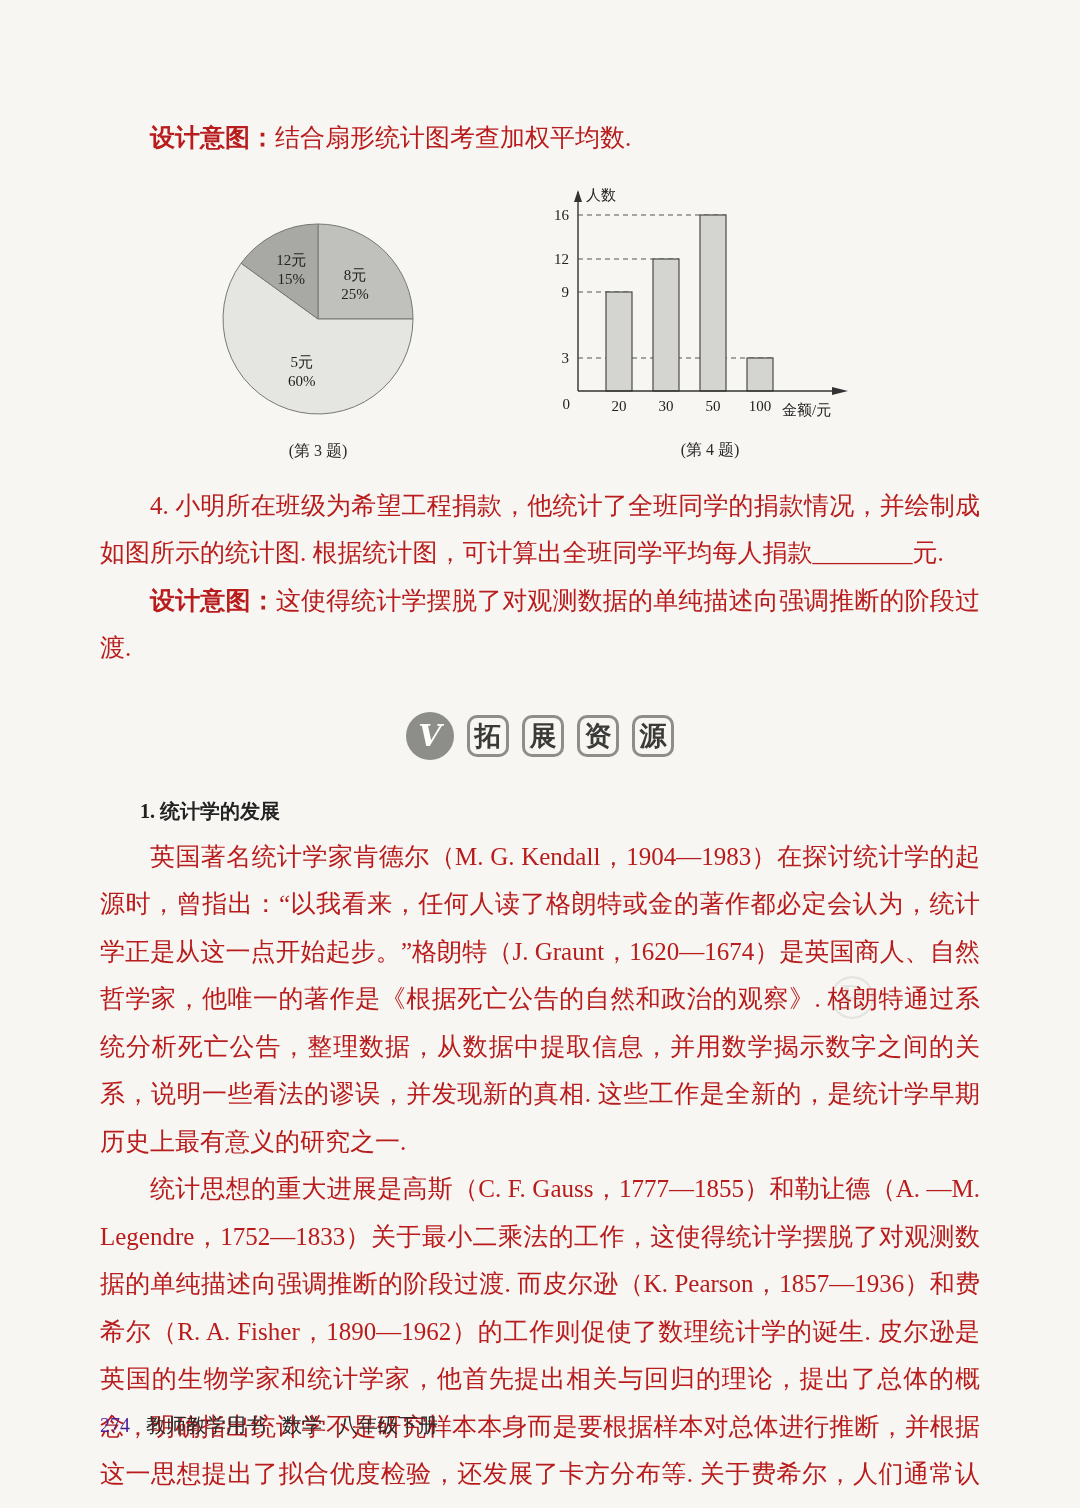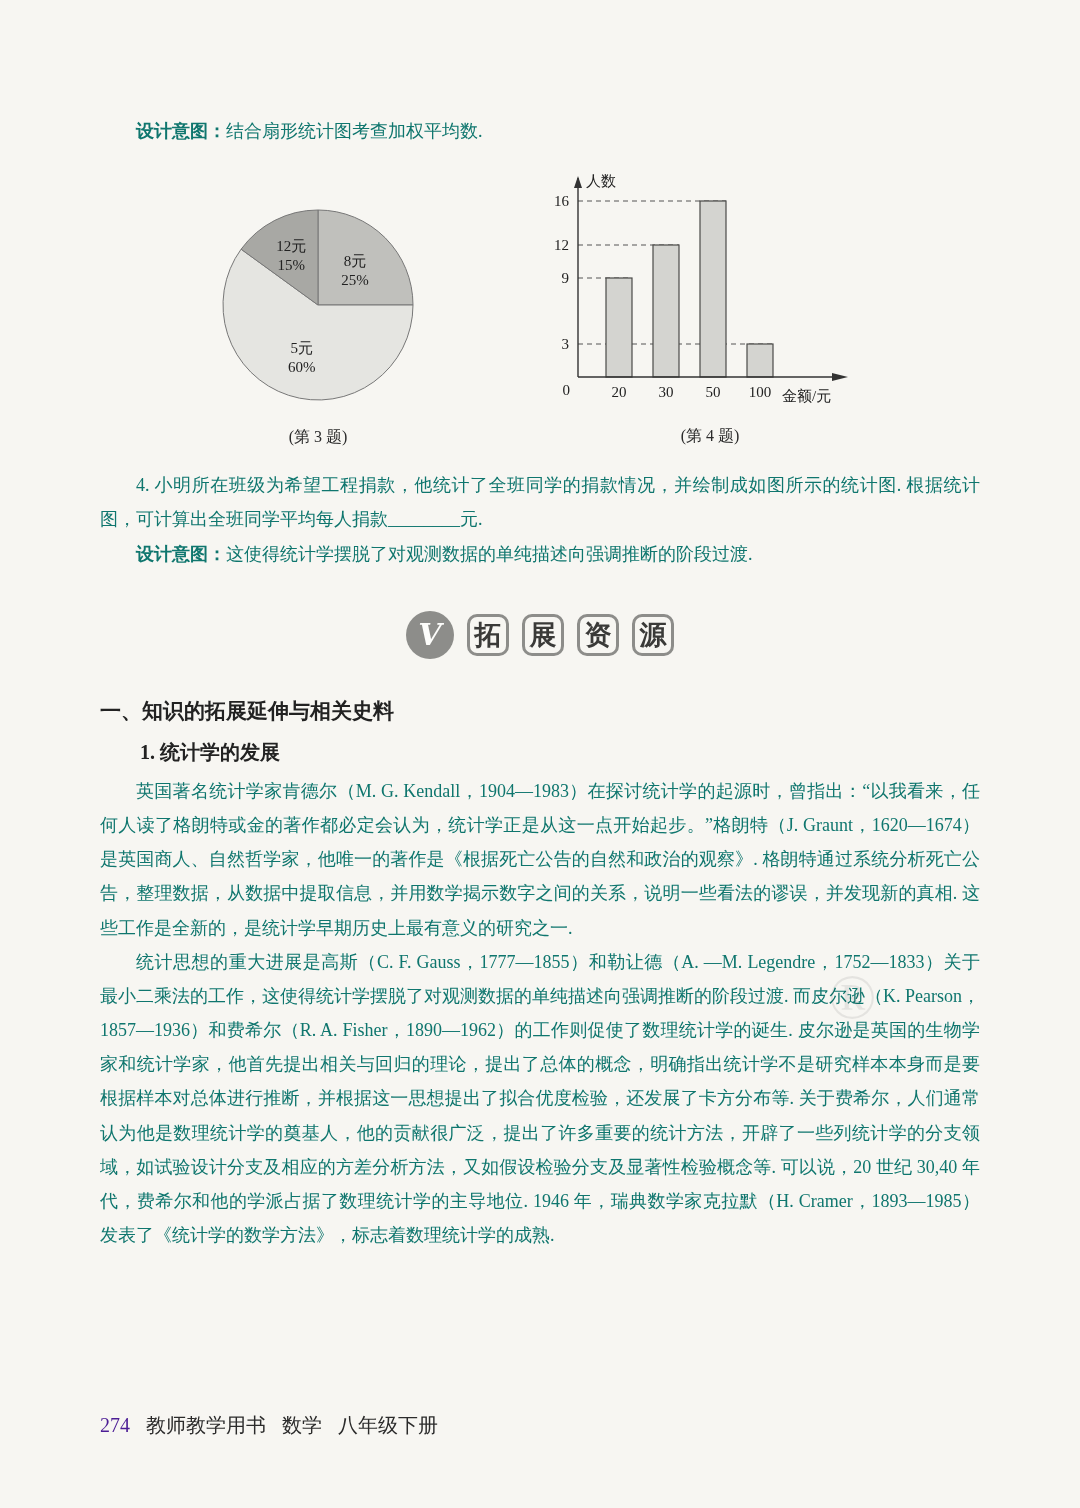--- a/index.html
+++ b/index.html
@@ -6,21 +6,21 @@
   html,body { width:1080px; height:1508px; }
   body {
     background:#f7f6f2;
     font-family:"Liberation Serif","DejaVu Serif",serif;
     color:#2b2b2b;
     position:relative;
     overflow:hidden;
   }
   .page { position:relative; width:1080px; height:1508px; padding:114px 100px 0 100px; }
 
-  .body-text { font-size:18px; line-height:1.9; text-align:justify; color:#0f766e; }
+  .body-text { font-size:25px; line-height:1.9; text-align:justify; color:#b91c1c; }
   .indent { text-indent:2em; }
 
   .di { margin-bottom:14px; }
   .di-label { font-family:"Liberation Sans","DejaVu Sans",sans-serif; font-weight:700; }
   .di-text { font-family:"Liberation Serif","DejaVu Serif",serif; }
 
   .charts-row { display:flex; align-items:flex-start; margin-bottom:20px; }
   figure { text-align:center; }
   .fig-pie { margin-left:98px; width:240px; }
   .fig-pie svg { margin-top:36px; }
@@ -114,21 +114,20 @@
   <p class="body-text indent di"><span class="di-label">设计意图：</span><span class="di-text">这使得统计学摆脱了对观测数据的单纯描述向强调推断的阶段过渡.</span></p>
 
   <div class="badge-row">
     <span class="badge-circle">Ⅴ</span>
     <span class="badge-box">拓</span>
     <span class="badge-box">展</span>
     <span class="badge-box">资</span>
     <span class="badge-box">源</span>
   </div>
 
-  <h2 class="heading">一、知识的拓展延伸与相关史料</h2>
   <h3 class="subheading">1. 统计学的发展</h3>
 
   <p class="body-text indent">英国著名统计学家肯德尔（M. G. Kendall，1904—1983）在探讨统计学的起源时，曾指出：“以我看来，任何人读了格朗特或金的著作都必定会认为，统计学正是从这一点开始起步。”格朗特（J. Graunt，1620—1674）是英国商人、自然哲学家，他唯一的著作是《根据死亡公告的自然和政治的观察》. 格朗特通过系统分析死亡公告，整理数据，从数据中提取信息，并用数学揭示数字之间的关系，说明一些看法的谬误，并发现新的真相. 这些工作是全新的，是统计学早期历史上最有意义的研究之一.</p>
   <p class="body-text indent">统计思想的重大进展是高斯（C. F. Gauss，1777—1855）和勒让德（A. —M. Legendre，1752—1833）关于最小二乘法的工作，这使得统计学摆脱了对观测数据的单纯描述向强调推断的阶段过渡. 而皮尔逊（K. Pearson，1857—1936）和费希尔（R. A. Fisher，1890—1962）的工作则促使了数理统计学的诞生. 皮尔逊是英国的生物学家和统计学家，他首先提出相关与回归的理论，提出了总体的概念，明确指出统计学不是研究样本本身而是要根据样本对总体进行推断，并根据这一思想提出了拟合优度检验，还发展了卡方分布等. 关于费希尔，人们通常认为他是数理统计学的奠基人，他的贡献很广泛，提出了许多重要的统计方法，开辟了一些列统计学的分支领域，如试验设计分支及相应的方差分析方法，又如假设检验分支及显著性检验概念等. 可以说，20 世纪 30,40 年代，费希尔和他的学派占据了数理统计学的主导地位. 1946 年，瑞典数学家克拉默（H. Cramer，1893—1985）发表了《统计学的数学方法》，标志着数理统计学的成熟.</p>
 
   <div class="footer">
     <span class="page-num">274</span>
     <span class="footer-text">教师教学用书</span>
     <span class="footer-text">数学</span>
     <span class="footer-text">八年级下册</span>

